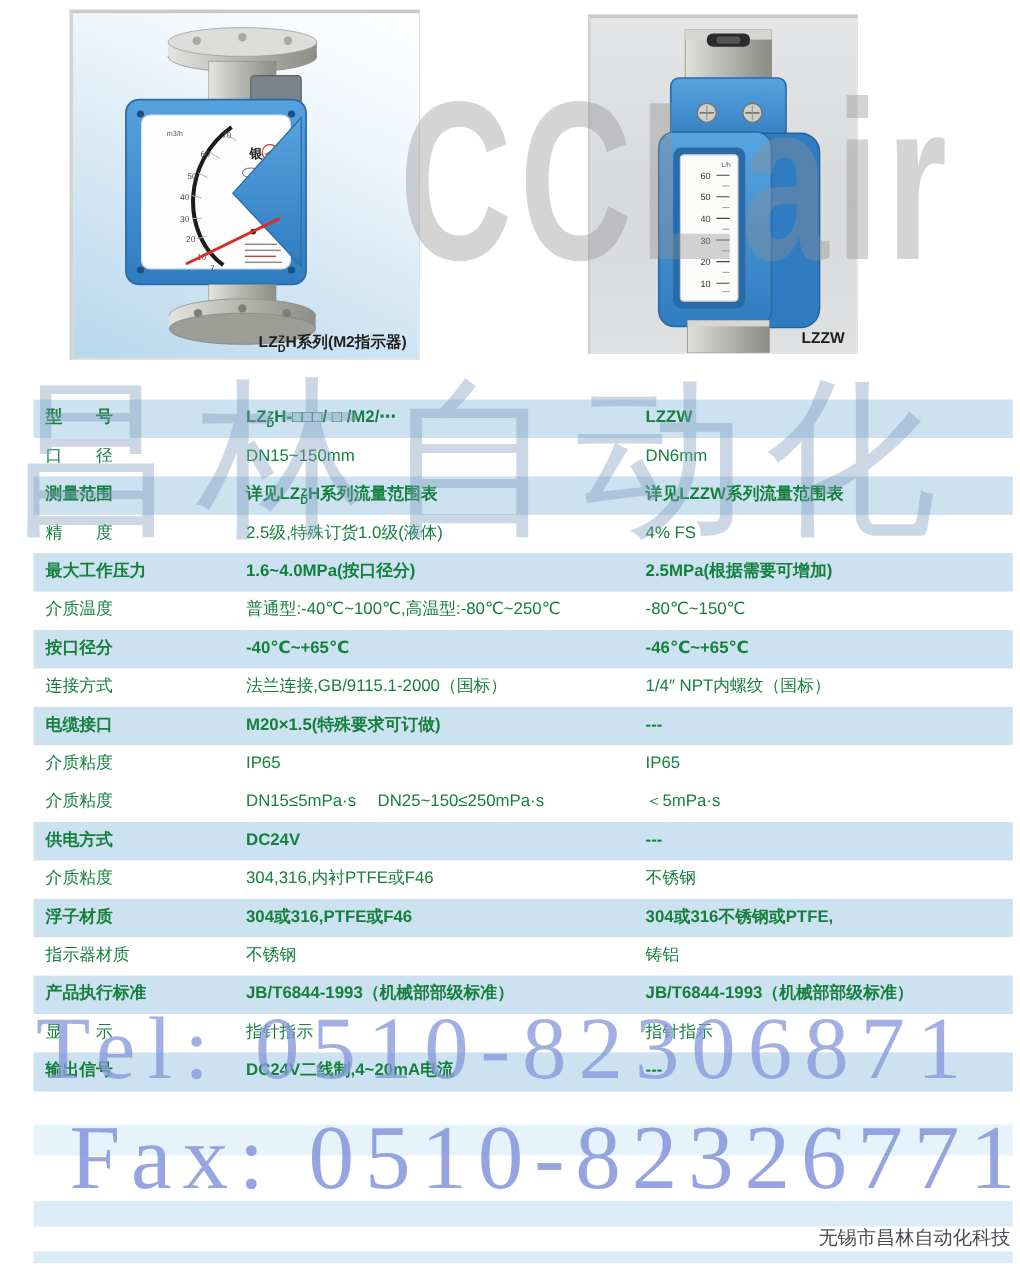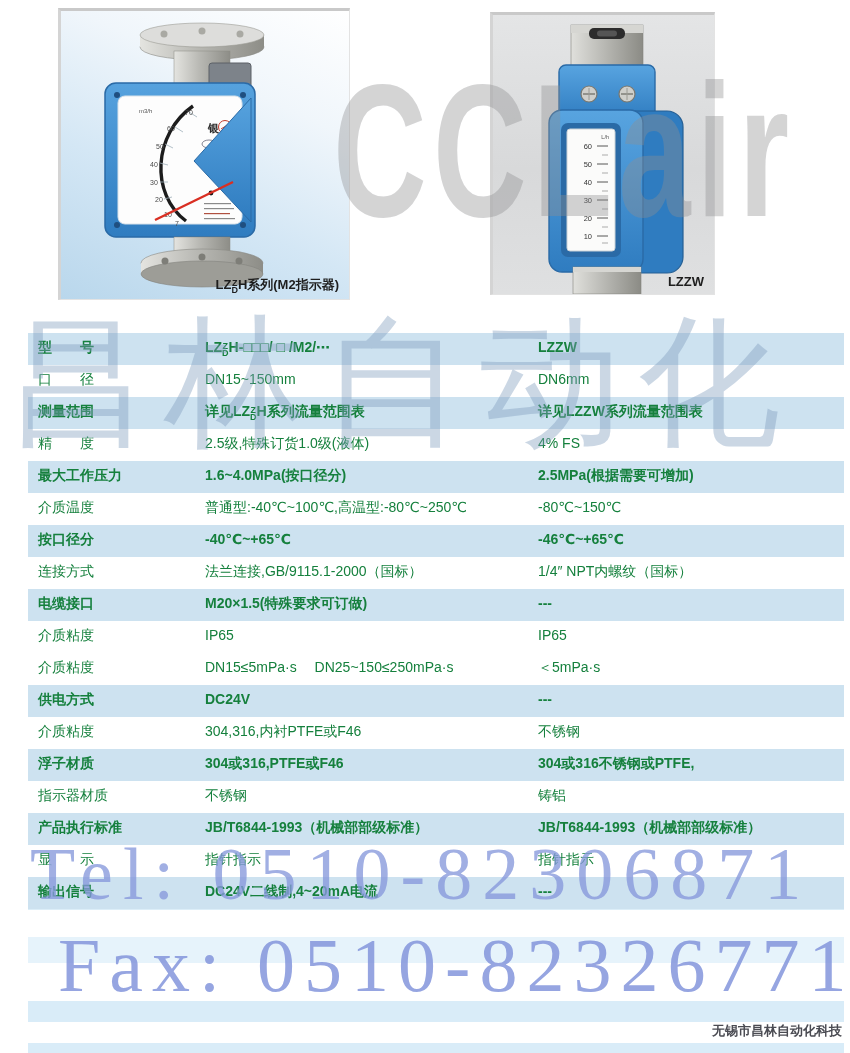--- a/index.html
+++ b/index.html
@@ -38,21 +38,21 @@
   .cell.l{left:10px;}
   .cell.a{left:177px;}
   .cell.b{left:510px;}
 
   
   .stripe{position:absolute;left:28px;width:816px;z-index:0;}
   .s1{top:887px;height:23px;background:#dceef8;}
   .s2{top:937px;height:26px;background:#e6f3fb;}
   .s3{top:1001px;height:21px;background:#d9ecf8;}
   .s4{top:1043px;height:10px;background:#d9ecf8;}
-  .company{position:absolute;right:8px;top:1022px;z-index:5;font-size:13px;font-weight:bold;color:#4a4b52;}
+  .company{position:absolute;right:8px;top:1022px;z-index:5;font-size:16px;font-weight:normal;color:#4a4b52;}
 
   svg{display:block;}
   svg text{font-family:"Liberation Sans","DejaVu Sans",sans-serif;}
 </style>
 </head>
 <body>
 
 <div class="page">
 
   <div class="wm-en">CCLair</div>

